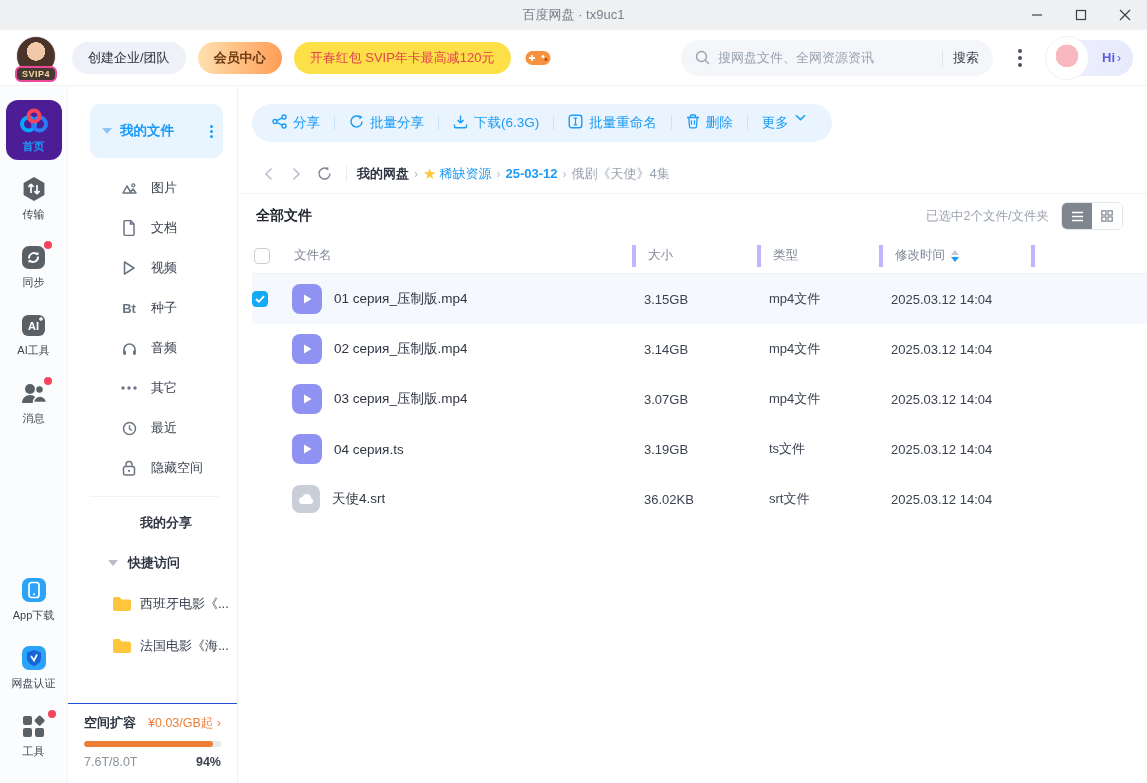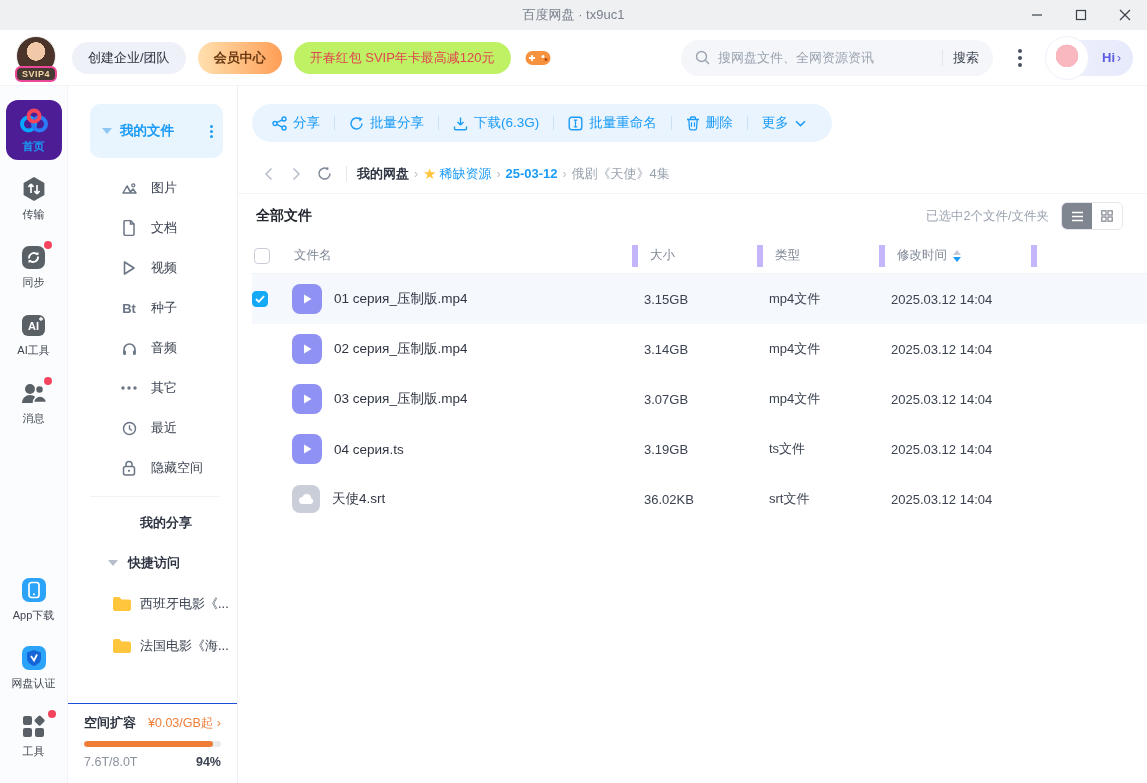--- a/index.html
+++ b/index.html
@@ -15,21 +15,21 @@
   .win-btn svg { display:block; }
 
   
   .topbar { height:56px; flex:0 0 56px; background:#fff; display:flex; align-items:center; padding:0 14px 0 14px; border-bottom:1px solid #f1f3f6; }
   .avatar-wrap { position:relative; width:44px; height:44px; margin-right:14px; }
   .avatar { width:40px; height:40px; border-radius:50%; margin:0 auto; background:radial-gradient(circle at 50% 38%, #f2c9a8 0 30%, #4a3328 31% 70%, #7b5a42 71%); border:1px solid #e8e8e8; }
   .svip-badge { position:absolute; bottom:-2px; left:50%; transform:translateX(-50%); background:#463832; color:#f5d7a4; font-size:9px; font-weight:bold; border-radius:6px; padding:1px 5px; letter-spacing:0.5px; border:2px solid #ec4899; }
   .pill { height:32px; display:flex; align-items:center; border-radius:16px; padding:0 16px; font-size:13px; margin-right:12px; cursor:pointer; white-space:nowrap; }
   .pill-team { background:#eef1f8; color:#2a2f3a; }
   .pill-member { background:linear-gradient(90deg,#ffe0ae,#ff9e57); color:#6b3a12; font-weight:bold; }
-  .pill-promo { background:#bef264; color:#e2454f; }
+  .pill-promo { background:#fde047; color:#e2454f; }
   .gamepad { width:30px; height:30px; margin-right:8px; display:flex; align-items:center; justify-content:center; }
   .topbar-right { margin-left:auto; display:flex; align-items:center; }
   .searchbox { width:312px; height:36px; background:#f5f6f9; border-radius:18px; display:flex; align-items:center; padding:0 14px; }
   .searchbox input { border:none; outline:none; background:transparent; flex:1; font-size:13px; color:#3c4450; font-family:inherit; }
   .searchbox input::placeholder { color:#9aa3b0; }
   .search-sep { width:1px; height:16px; background:#e2e5ea; margin:0 10px; }
   .search-btn { font-size:13px; color:#3c4450; cursor:pointer; white-space:nowrap; }
   .kebab { width:34px; height:34px; display:flex; flex-direction:column; align-items:center; justify-content:center; gap:3px; margin:0 10px; cursor:pointer; }
   .kebab i { width:4px; height:4px; border-radius:50%; background:#4a5160; }
   .assistant { position:relative; height:36px; width:86px; border-radius:18px; background:linear-gradient(90deg,#eef0fc,#e7eafb); display:flex; align-items:center; justify-content:flex-end; padding-right:12px; cursor:pointer; }
@@ -71,21 +71,21 @@
   .storage-row1 .p { font-size:12.5px; color:#ee7d36; cursor:pointer; }
   .storage-bar { height:6px; border-radius:3px; background:#e8eaed; overflow:hidden; margin-bottom:8px; }
   .storage-fill { height:100%; border-radius:3px; background:#ee7d36; }
   .storage-row2 { display:flex; justify-content:space-between; font-size:12.5px; color:#8a919c; }
   .storage-row2 .pct { color:#3b4250; font-weight:bold; }
 
   
   .main { flex:1; display:flex; flex-direction:column; min-width:0; background:#fff; }
   .toolbar-row { padding:18px 0 12px 14px; }
   .toolbar-pill { display:inline-flex; align-items:center; height:38px; background:#eaf4fe; border-radius:19px; padding:0 20px; }
-  .tb-action { display:flex; align-items:center; color:#1a9bf7; font-size:13.5px; cursor:pointer; white-space:nowrap; }
+  .tb-action { display:flex; color:#1a9bf7; font-size:13.5px; cursor:pointer; white-space:nowrap; }
   .tb-action svg { margin-right:6px; }
   .tb-sep { width:1px; height:14px; background:#c9e2f8; margin:0 14px; }
   .breadcrumb-row { height:40px; display:flex; align-items:center; padding-left:18px; border-bottom:1px solid #f1f3f6; }
   .nav-ic { width:24px; height:24px; display:flex; align-items:center; justify-content:center; color:#b9c0cc; cursor:pointer; margin-right:4px; }
   .nav-ic.enabled { color:#7e8796; }
   .bc-divider { width:1px; height:16px; background:#e7eaee; margin:0 10px 0 6px; }
   .crumb { display:flex; align-items:center; font-size:13px; cursor:pointer; }
   .crumb .sep { color:#b9c0cc; margin:0 5px; font-size:12px; }
   .crumb .dark { color:#2f3542; font-weight:bold; }
   .crumb .blue { color:#1a9bf7; }
@@ -97,21 +97,21 @@
   .section-title { font-size:14px; font-weight:bold; color:#23272f; }
   .section-right { margin-left:auto; display:flex; align-items:center; }
   .selected-info { font-size:12.5px; color:#9aa3b0; margin-right:12px; }
   .view-toggle { display:flex; border:1px solid #e3e6ea; border-radius:6px; overflow:hidden; }
   .view-btn { width:30px; height:26px; display:flex; align-items:center; justify-content:center; cursor:pointer; background:#fff; }
   .view-btn.active { background:#80868f; }
 
   .table { flex:1; display:flex; flex-direction:column; min-height:0; padding-left:14px; }
   .thead { display:grid; grid-template-columns:40px 340px 125px 122px 152px 1fr; align-items:center; height:36px; border-bottom:1px solid #f1f3f6; }
   .th { font-size:12.5px; color:#7e8796; padding-left:2px; height:22px; display:flex; align-items:center; }
-  .th.bordered { border-left:6px solid #c4b5fd; padding-left:12px; }
+  .th.bordered { border-left:4px solid #c4b5fd; padding-left:12px; }
   .sort { display:inline-flex; flex-direction:column; margin-left:6px; gap:2px; }
   .sort .up { width:0;height:0;border-left:4px solid transparent;border-right:4px solid transparent;border-bottom:5px solid #c3cad4; }
   .sort .down { width:0;height:0;border-left:4px solid transparent;border-right:4px solid transparent;border-top:5px solid #1a9bf7; }
   .checkbox { width:16px; height:16px; border:1px solid #c8cdd6; border-radius:4px; background:#fff; cursor:pointer; }
   .checkbox.checked { background:#14aaf5; border-color:#14aaf5; display:flex; align-items:center; justify-content:center; }
   .trow { display:grid; grid-template-columns:40px 340px 125px 122px 152px 1fr; align-items:center; height:50px; cursor:pointer; }
   .trow.selected { background:#f5f8fc; }
   .cell-name { display:flex; align-items:center; min-width:0; }
   .file-ic { width:30px; height:30px; border-radius:8px; margin-right:12px; display:flex; align-items:center; justify-content:center; flex:0 0 auto; }
   .file-ic.video { background:#8f92f3; }

